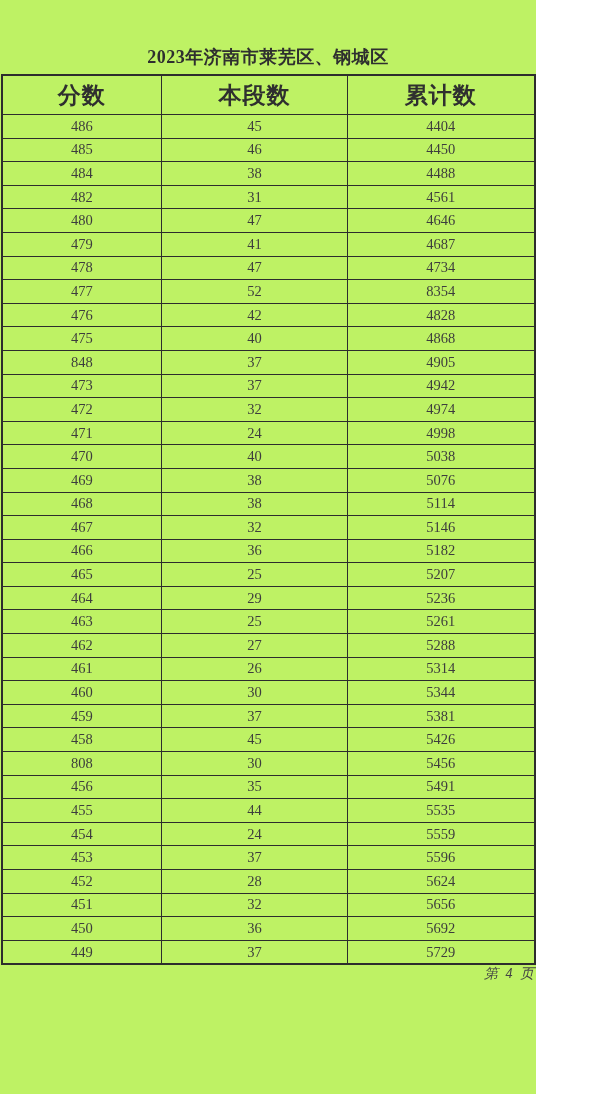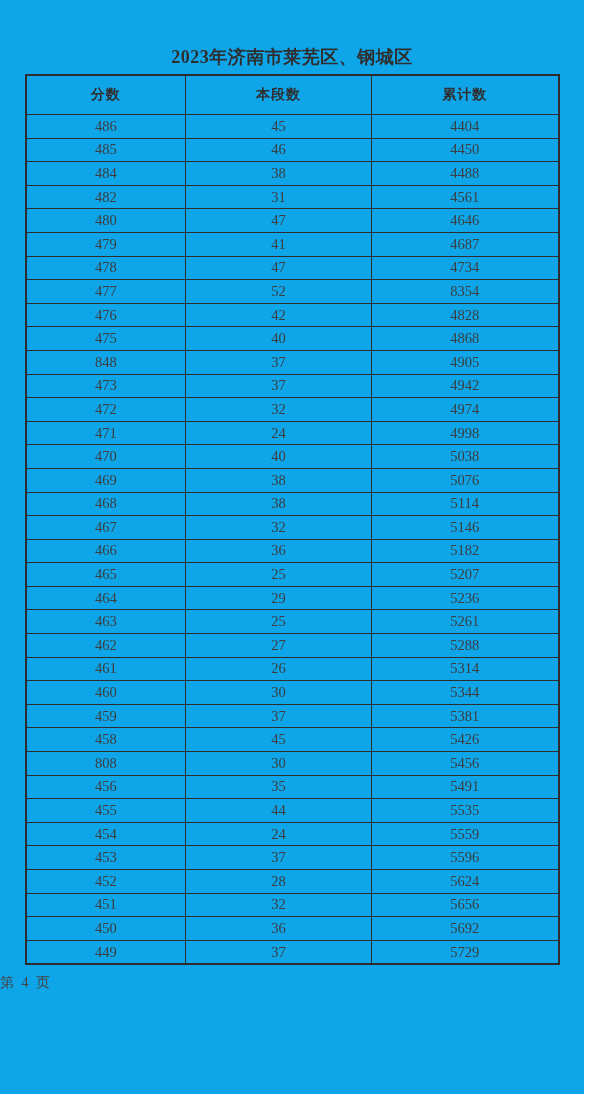--- a/index.html
+++ b/index.html
@@ -8,23 +8,23 @@
     background: #ffffff;
   }
   body {
     width: 600px;
     height: 1094px;
     font-family: "Liberation Serif", "DejaVu Serif", serif;
     color: #3a3a3a;
     position: relative;
   }
   .page {
-    width: 584px;
+    width: 536px;
     height: 1094px;
-    background: #0ea5e9;
+    background: #bef264;
     overflow: hidden;
   }
   .title-block {
     margin-top: 46px;
     text-align: center;
     font-weight: bold;
     font-size: 18px;
     line-height: 23px;
     color: #2f2f2f;
     letter-spacing: 0.5px;
@@ -39,40 +39,41 @@
   table.score-table th,
   table.score-table td {
     border: 1px solid #2d2d2d;
     text-align: center;
     vertical-align: middle;
     padding: 0;
     overflow: hidden;
   }
   table.score-table th {
     height: 38px;
-    font-size: 14px;
+    font-size: 23px;
     font-weight: bold;
     color: #2f2f2f;
     letter-spacing: 1px;
   }
   table.score-table td {
     height: 22.6px;
     font-size: 14.5px;
     font-weight: normal;
     color: #3d3d3d;
   }
   col.c1 { width: 160px; }
   col.c2 { width: 186px; }
   col.c3 { width: 187px; }
   .footer {
-    margin-top: 9px;
-    text-align: left;
+    margin-top: 0;
+    text-align: right;
     font-size: 14px;
     color: #444444;
     letter-spacing: 2px;
+    font-style: italic;
   }
 </style>
 </head>
 <body>
 
 <div class="page">
 
   <div class="title-block">
     <div>2023年济南市莱芜区、钢城区</div>
   </div>

